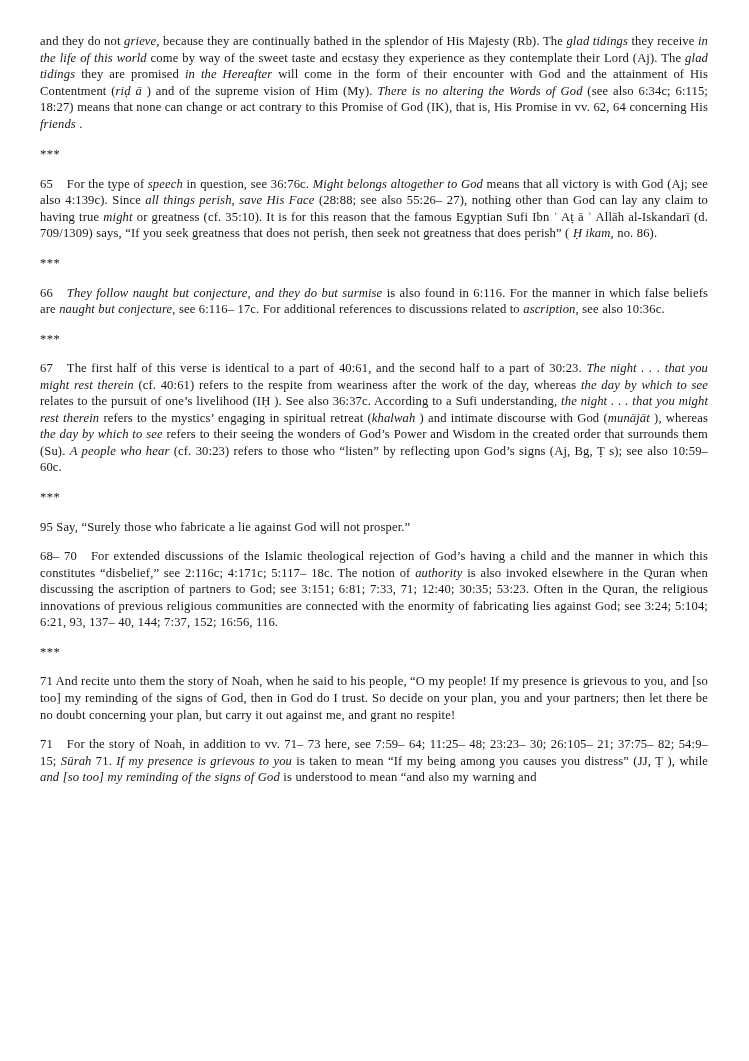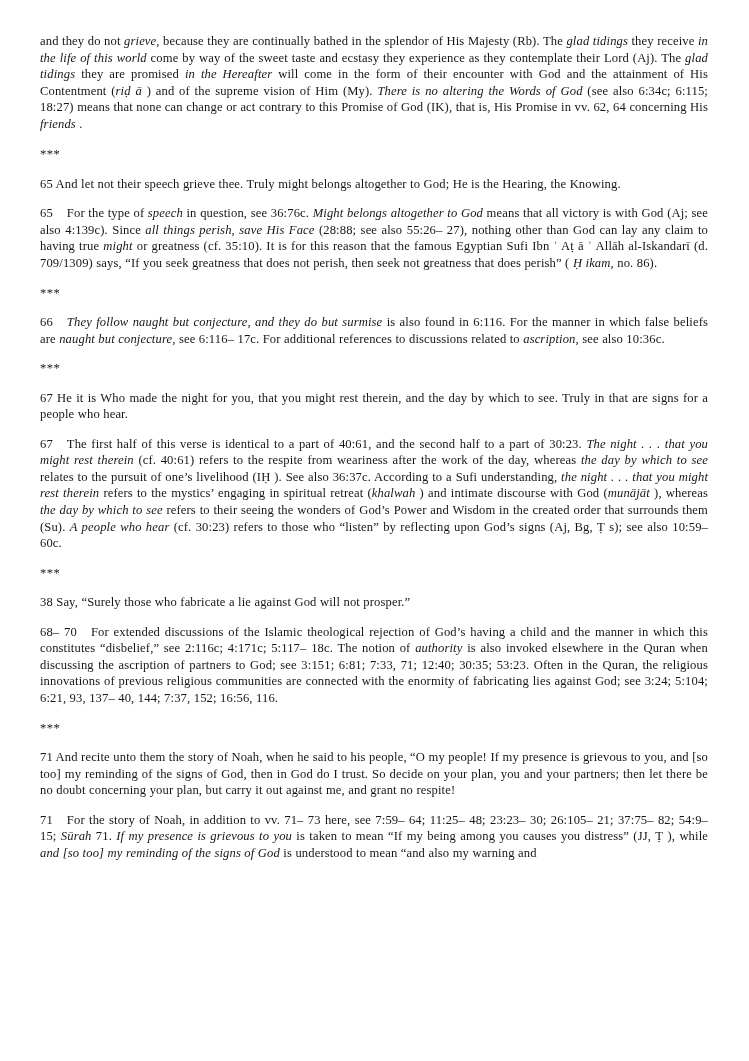--- a/index.html
+++ b/index.html
@@ -73,39 +73,37 @@
 </head>
 <body>
 
 <div class="page">
   <div class="content">
 
     <div class="para body-block">and they do not <i>grieve,</i> because they are continually bathed in the splendor of His Majesty (Rb). The <i>glad tidings</i> they receive <i>in the life of this world</i> come by way of the sweet taste and ecstasy they experience as they contemplate their Lord (Aj). The <i>glad tidings</i> they are promised <i>in the Hereafter</i> will come in the form of their encounter with God and the attainment of His Contentment (<i>riḍ ā </i>) and of the supreme vision of Him (My). <i>There is no altering the Words of God</i> (see also 6:34c; 6:115; 18:27) means that none can change or act contrary to this Promise of God (IK), that is, His Promise in vv. 62, 64 concerning His <i>friends</i> .</div>
 
     <div class="sep">***</div>
 
-    <div class="para verse">65 And let not their speech grieve thee. Truly might belongs altogether to God; He is the Hearing, the Knowing.</div>
 
     <div class="para commentary"><span class="vnum">65</span><span class="vnum-pad"></span>For the type of <i>speech</i> in question, see 36:76c. <i>Might belongs altogether to God</i> means that all victory is with God (Aj; see also 4:139c). Since <i>all things perish, save His Face</i> (28:88; see also 55:26– 27), nothing other than God can lay any claim to having true <i>might</i> or greatness (cf. 35:10). It is for this reason that the famous Egyptian Sufi Ibn ʿ Aṭ ā ʾ Allāh al-Iskandarī (d. 709/1309) says, “If you seek greatness that does not perish, then seek not greatness that does perish” ( <i>Ḥ ikam,</i> no. 86).</div>
 
     <div class="sep">***</div>
 
 
     <div class="para commentary"><span class="vnum">66</span><span class="vnum-pad"></span><i>They follow naught but conjecture, and they do but surmise</i> is also found in 6:116. For the manner in which false beliefs are <i>naught but conjecture,</i> see 6:116– 17c. For additional references to discussions related to <i>ascription,</i> see also 10:36c.</div>
 
     <div class="sep">***</div>
 
-    <div class="para verse">67 He it is Who made the night for you, that you might rest therein, and the day by which to see. Truly in that are signs for a people who hear.</div>
 
     <div class="para commentary"><span class="vnum">67</span><span class="vnum-pad"></span>The first half of this verse is identical to a part of 40:61, and the second half to a part of 30:23. <i>The night . . . that you might rest therein</i> (cf. 40:61) refers to the respite from weariness after the work of the day, whereas <i>the day by which to see</i> relates to the pursuit of one’s livelihood (IḤ ). See also 36:37c. According to a Sufi understanding, <i>the night . . . that you might rest therein</i> refers to the mystics’ engaging in spiritual retreat (<i>khalwah</i> ) and intimate discourse with God (<i>munājāt</i> ), whereas <i>the day by which to see</i> refers to their seeing the wonders of God’s Power and Wisdom in the created order that surrounds them (Su). <i>A people who hear</i> (cf. 30:23) refers to those who “listen” by reflecting upon God’s signs (Aj, Bg, Ṭ s); see also 10:59– 60c.</div>
 
     <div class="sep">***</div>
 
 
-    <div class="para verse-tight">38 Say, “Surely those who fabricate a lie against God will not prosper.”</div>
+    <div class="para verse-tight">95 Say, “Surely those who fabricate a lie against God will not prosper.”</div>
 
 
     <div class="para commentary"><span class="vnum">68– 70</span><span class="vnum-pad"></span>For extended discussions of the Islamic theological rejection of God’s having a child and the manner in which this constitutes “disbelief,” see 2:116c; 4:171c; 5:117– 18c. The notion of <i>authority</i> is also invoked elsewhere in the Quran when discussing the ascription of partners to God; see 3:151; 6:81; 7:33, 71; 12:40; 30:35; 53:23. Often in the Quran, the religious innovations of previous religious communities are connected with the enormity of fabricating lies against God; see 3:24; 5:104; 6:21, 93, 137– 40, 144; 7:37, 152; 16:56, 116.</div>
 
     <div class="sep">***</div>
 
     <div class="para verse">71 And recite unto them the story of Noah, when he said to his people, “O my people! If my presence is grievous to you, and [so too] my reminding of the signs of God, then in God do I trust. So decide on your plan, you and your partners; then let there be no doubt concerning your plan, but carry it out against me, and grant no respite!</div>
 
     <div class="para commentary"><span class="vnum">71</span><span class="vnum-pad"></span>For the story of Noah, in addition to vv. 71– 73 here, see 7:59– 64; 11:25– 48; 23:23– 30; 26:105– 21; 37:75– 82; 54:9– 15; <i>Sūrah</i> 71. <i>If my presence is grievous to you</i> is taken to mean “If my being among you causes you distress” (JJ, Ṭ ), while <i>and [so too] my reminding of the signs of God</i> is understood to mean “and also my warning and</div>
 

